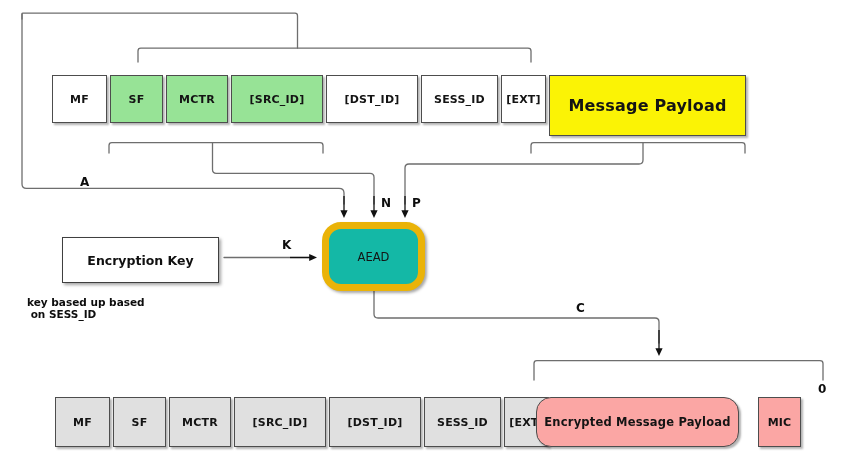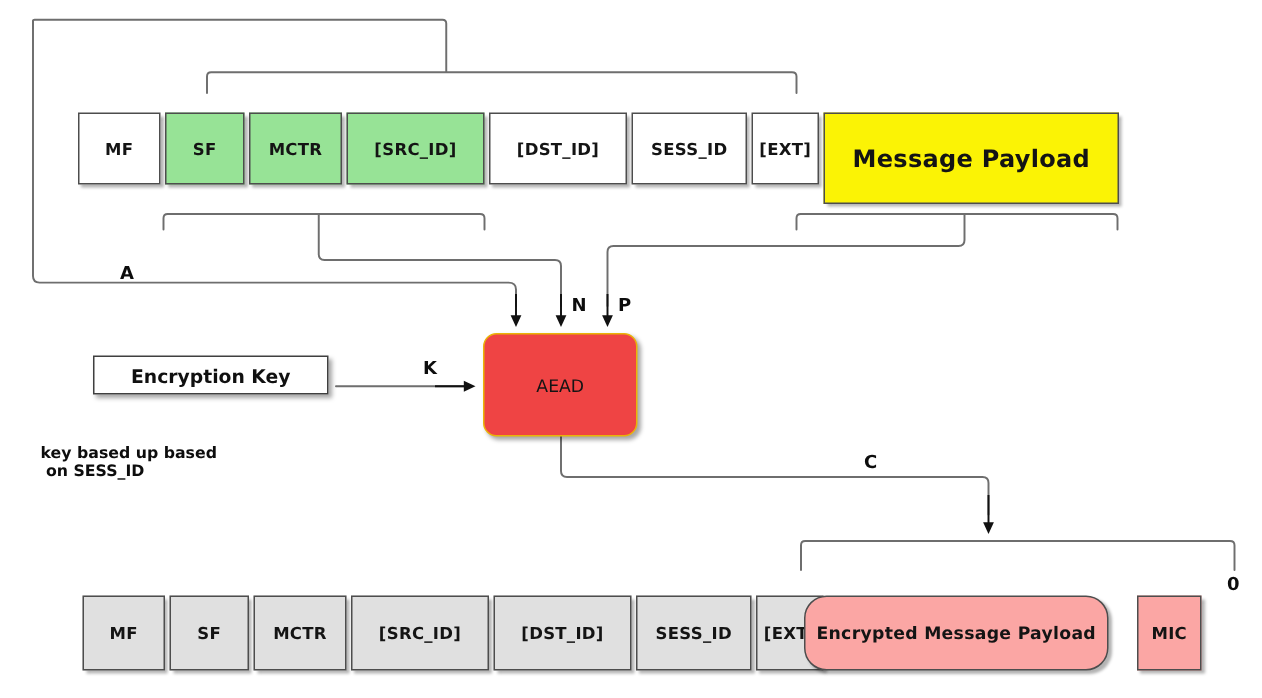--- a/index.html
+++ b/index.html
@@ -29,22 +29,22 @@
   }
   .c-white{background:#ffffff;}
   .c-green{background:#97e396;}
   .c-yellow{background:#fbf305;}
   .c-grey{background:#e0e0e0;}
   .c-pink{background:#fba6a4;}
 
   
   .rbox{
     position:absolute;box-sizing:border-box;
-    background:#ef4444;border:1px solid #eab308;
-    border-radius:9px;
+    background:#14b8a6;border:7px solid #eab308;
+    border-radius:19px;
     display:flex;align-items:center;justify-content:center;
     font-size:11.5px;color:#141414;
     box-shadow:2px 2px 3px rgba(0,0,0,.35);
   }
   .sbox{
     position:absolute;box-sizing:border-box;
     background:#ffffff;border:1px solid #3f3f3f;
     display:flex;align-items:center;justify-content:center;
     font-size:12.5px;font-weight:bold;color:#101010;
     box-shadow:2px 2px 3px rgba(0,0,0,.35);
@@ -105,21 +105,21 @@
 
   <div class="cell c-white" style="left:52px;top:75px;width:55px;height:48px;">MF</div>
   <div class="cell c-green" style="left:110px;top:75px;width:53px;height:48px;">SF</div>
   <div class="cell c-green" style="left:166px;top:75px;width:62px;height:48px;">MCTR</div>
   <div class="cell c-green" style="left:231px;top:75px;width:92px;height:48px;">[SRC_ID]</div>
   <div class="cell c-white" style="left:326px;top:75px;width:92px;height:48px;">[DST_ID]</div>
   <div class="cell c-white" style="left:421px;top:75px;width:77px;height:48px;">SESS_ID</div>
   <div class="cell c-white" style="left:501px;top:75px;width:45px;height:48px;">[EXT]</div>
   <div class="cell c-yellow" style="left:549px;top:75px;width:197px;height:61px;font-size:16px;">Message Payload</div>
 
-  <div class="sbox" style="left:62px;top:237px;width:157px;height:26px;">Encryption Key</div>
+  <div class="sbox" style="left:62px;top:237px;width:157px;height:46px;">Encryption Key</div>
 
   <div class="rbox" style="left:322px;top:222px;width:103px;height:69px;">AEAD</div>
 
   <div class="lbl" style="left:80px;top:175px;">A</div>
   <div class="lbl" style="left:381px;top:196px;">N</div>
   <div class="lbl" style="left:412px;top:196px;">P</div>
   <div class="lbl" style="left:282px;top:238px;">K</div>
   <div class="lbl" style="left:576px;top:301px;">C</div>
   <div class="lbl" style="left:818px;top:382px;">0</div>
 

